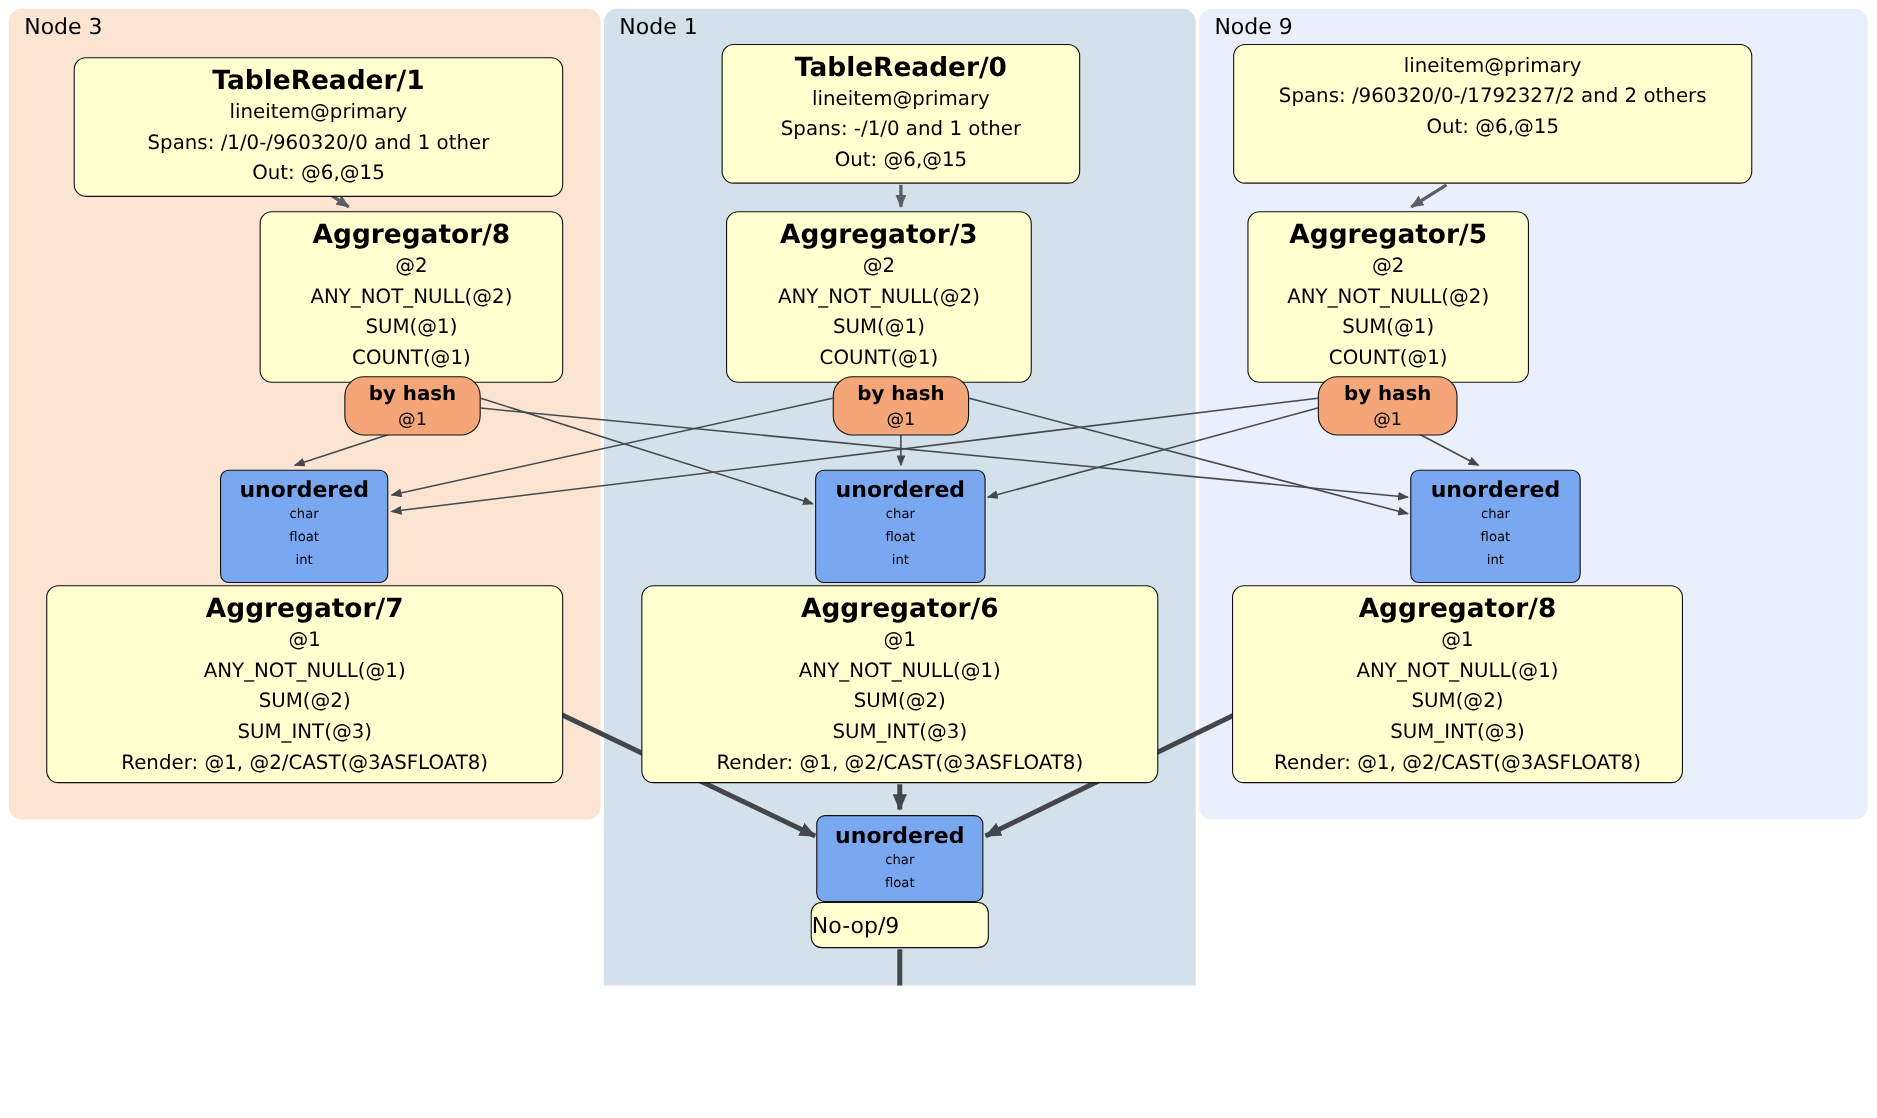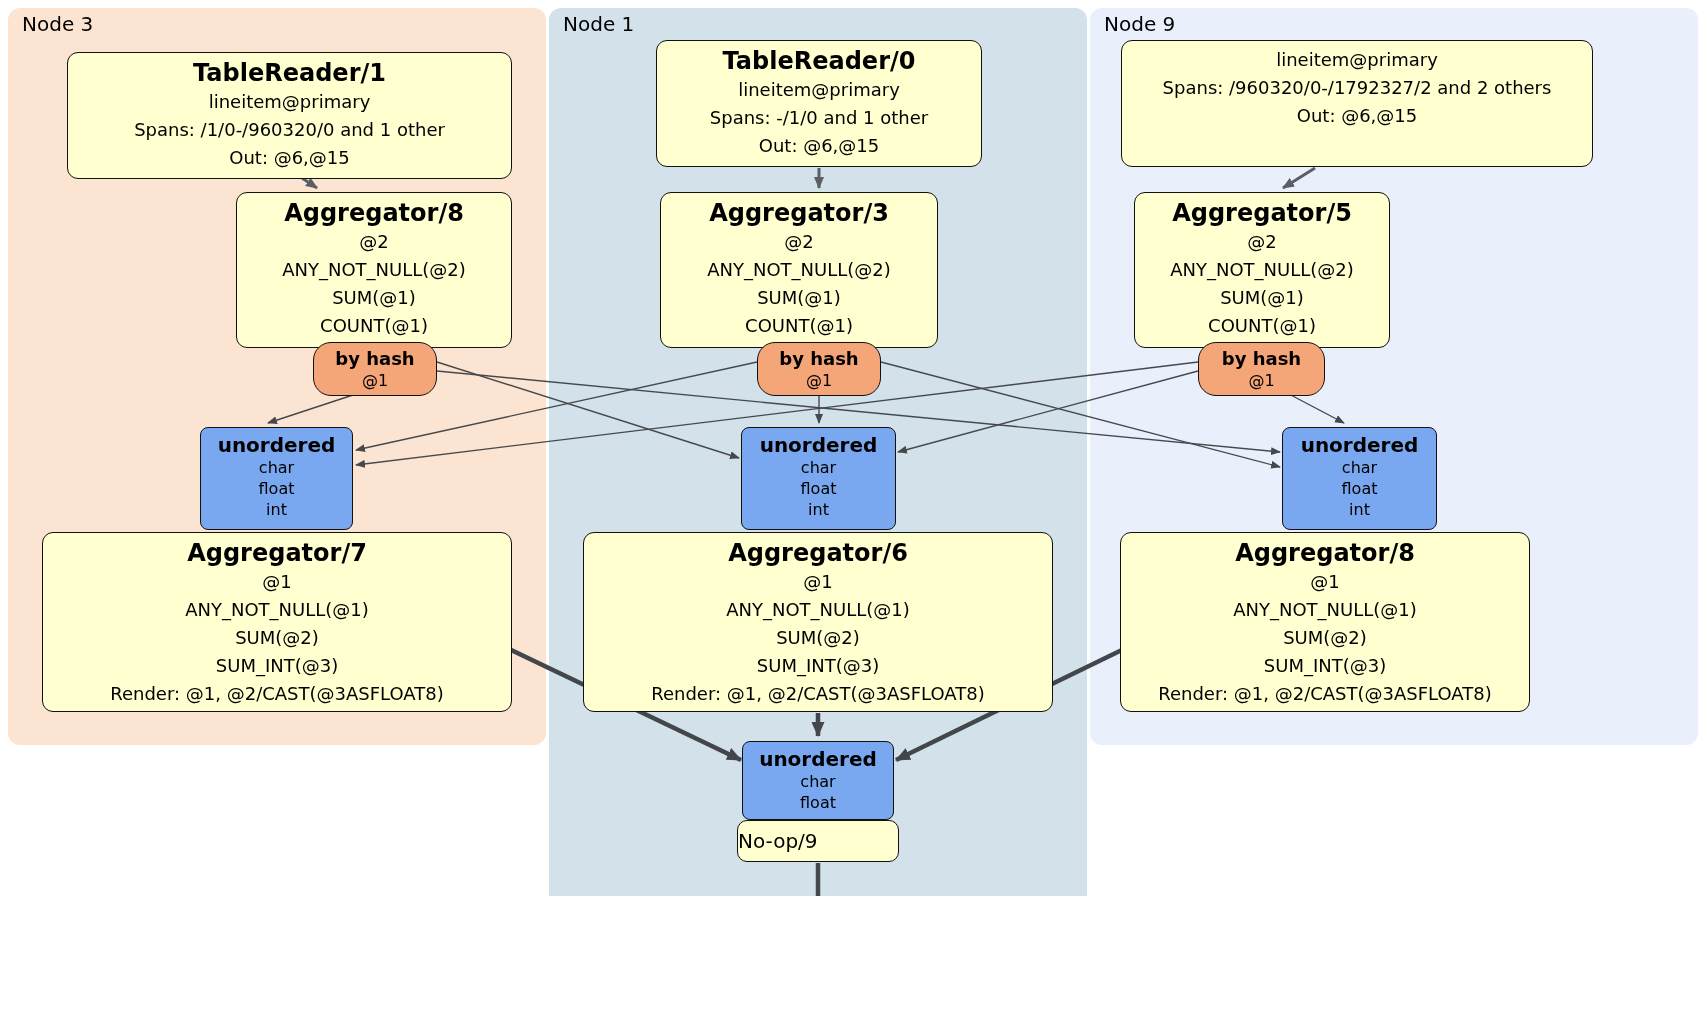--- a/index.html
+++ b/index.html
@@ -36,21 +36,21 @@
     text-align:center;padding-top:4px;box-sizing:border-box;
   }
   .router .rt{font-size:18px;font-weight:bold;line-height:24px;}
   .router .rk{font-size:16px;line-height:19px;}
   .sync{
     position:absolute;background:var(--sync-fill,#7aa8f0);
     border:1.8px solid var(--border,#111);border-radius:8px;
     text-align:center;padding-top:5px;box-sizing:border-box;
   }
   .sync .rt{font-size:20px;font-weight:bold;line-height:24px;}
-  .sync .rk{font-size:16px;line-height:21px;}
+  .sync .rk{font-size:12px;line-height:21px;}
   .mini{
     position:absolute;background:var(--processor-fill,#ffffd0);
     border:1.8px solid var(--border,#111);border-radius:10px;
     text-align:center;box-sizing:border-box;
     font-size:20px;font-weight:normal;
     display:flex;align-items:center;justify-content:flex-start;white-space:nowrap;
   }
 </style>
 </head>
 <body>

